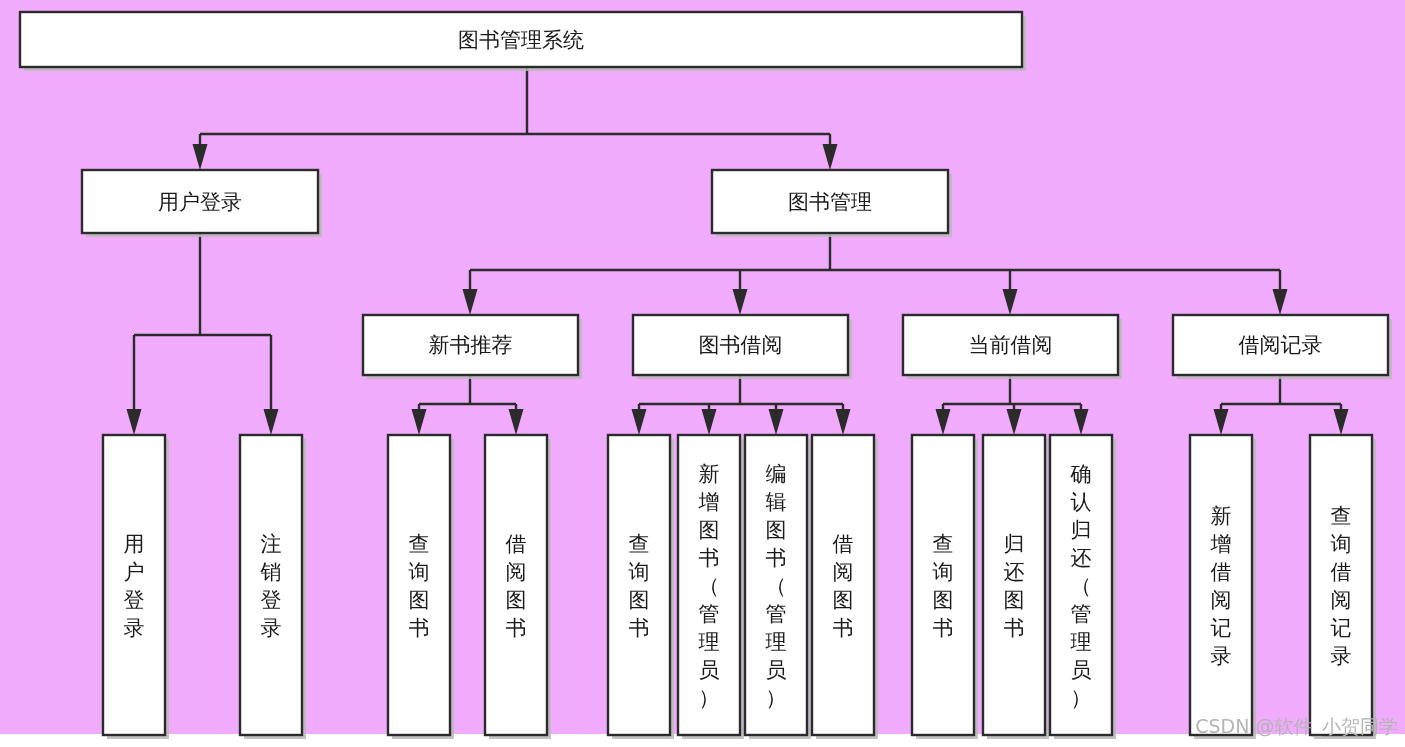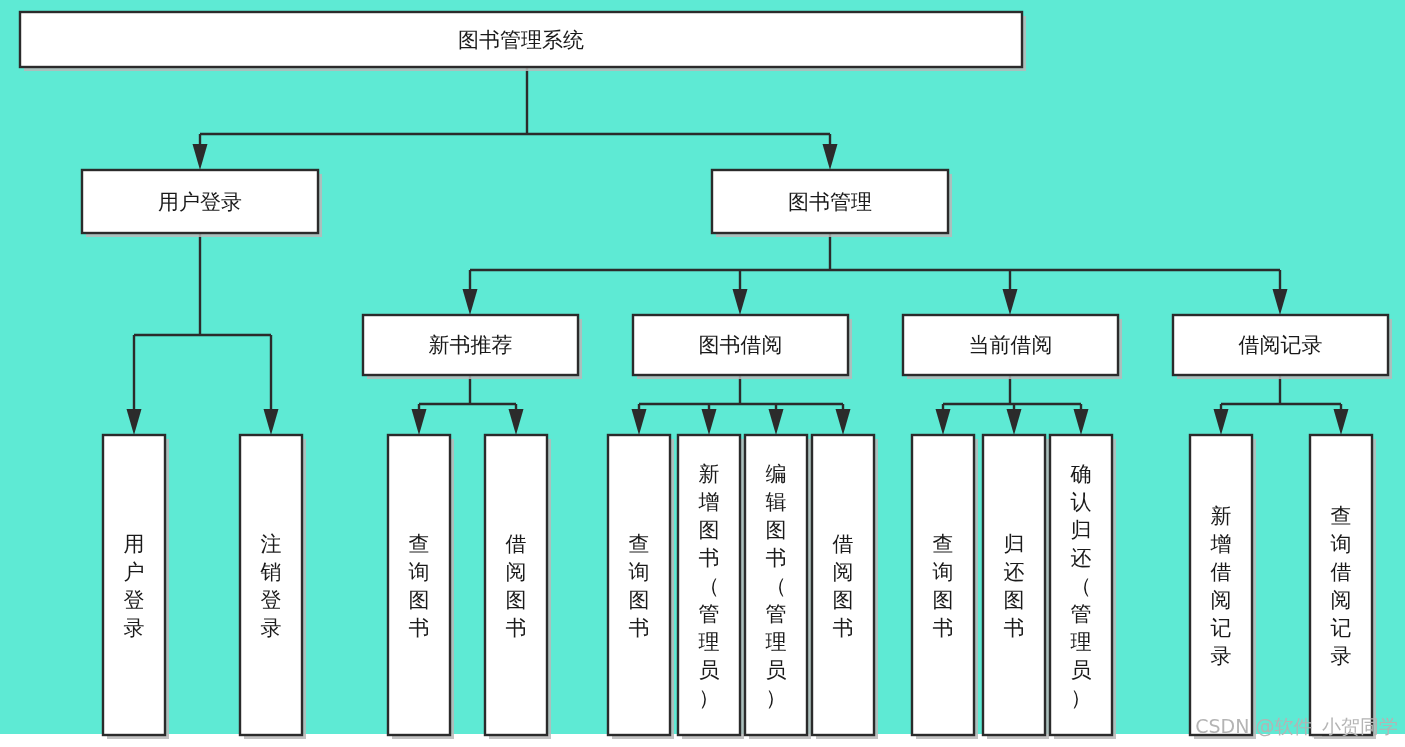--- a/index.html
+++ b/index.html
@@ -11,21 +11,21 @@
   body {
     width: 1405px;
     height: 747px;
     font-family: "DejaVu Sans", "Liberation Sans", sans-serif;
     overflow: hidden;
   }
   #diagram-root {
     position: relative;
     width: 1405px;
     height: 734px;
-    background: #5eead4;
+    background: #f0abfc;
   }
   svg.diagram-canvas {
     position: absolute;
     left: 0;
     top: 0;
     width: 1405px;
     height: 747px;
     display: block;
   }
   .node-box {

